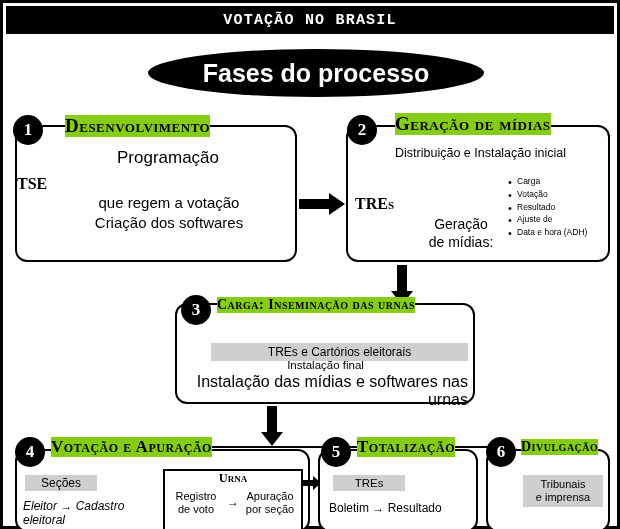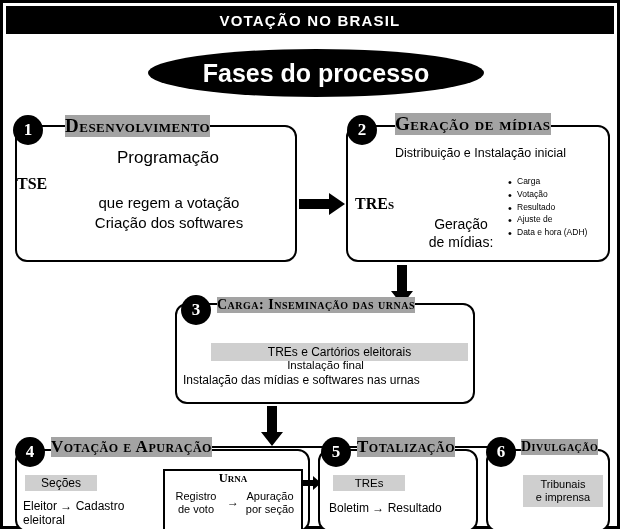--- a/index.html
+++ b/index.html
@@ -14,21 +14,21 @@
   .page{
     position:absolute;inset:0;
     border:3px solid #000;
     box-sizing:border-box;
   }
   
   .header{
     position:absolute;left:3px;top:3px;right:3px;height:28px;
     background:#000;color:#fff;
     display:flex;align-items:center;justify-content:center;
-    font-family:Liberation Sans, sans-serif;
+    font-family:Liberation Mono, monospace;
     font-variant:small-caps;
     font-weight:bold;
     letter-spacing:1.2px;
     font-size:15px;
   }
   
   .title-ellipse{
     position:absolute;left:145px;top:46px;width:336px;height:48px;
     background:#000;border-radius:50%;
     display:flex;align-items:center;justify-content:center;
@@ -56,21 +56,21 @@
     z-index:5;
   }
   .stepname{
     position:absolute;
     font-family:"Liberation Serif", serif;
     font-variant:small-caps;
     font-weight:bold;
     font-size:19px;
     letter-spacing:0.5px;
     z-index:5;
-    background:#a3a3a3;
+    background:#84cc16;
     white-space:nowrap;
   }
 
   
   #box1{left:12px;top:122px;width:282px;height:137px;}
   #num1{left:10px;top:112px;}
   #name1{left:62px;top:112px;}
   .tse-label{
     position:absolute;left:14px;top:172px;
     font-family:"Liberation Serif", serif;
@@ -121,35 +121,35 @@
     text-align:center;font-size:11.5px;margin-top:36px;
   }
   #gray3{
     position:absolute;left:208px;top:340px;width:257px;height:18px;
     background:#cfcfcf;
     display:flex;align-items:center;justify-content:center;
     font-size:12px;
   }
   #inst3b{
     position:absolute;left:180px;top:370px;width:285px;
-    text-align:left;font-size:12px;
+    text-align:right;font-size:16px;
   }
 
   
   #box4{left:12px;top:446px;width:295px;height:83px;}
   #num4{left:12px;top:434px;}
   #name4{left:48px;top:434px;font-size:17px;font-family:Liberation Serif, serif;}
   #gray4a{
     position:absolute;left:22px;top:472px;width:72px;height:16px;
     background:#cfcfcf;display:flex;align-items:center;justify-content:center;
     font-size:12px;
   }
   #elei{
     position:absolute;left:20px;top:496px;width:130px;
-    font-size:12px;line-height:1.2;
+    font-size:12px;line-height:1.2;font-style:italic;
   }
   #urnabox{
     position:absolute;left:160px;top:466px;width:140px;height:63px;
     border:2px solid #000;box-sizing:border-box;background:#fff;
   }
   #urnalabel{
     position:absolute;left:186px;top:468px;width:88px;text-align:center;
     font-family:"Liberation Serif", serif;font-variant:small-caps;
     font-weight:bold;font-size:12.5px;background:#fff;
   }

